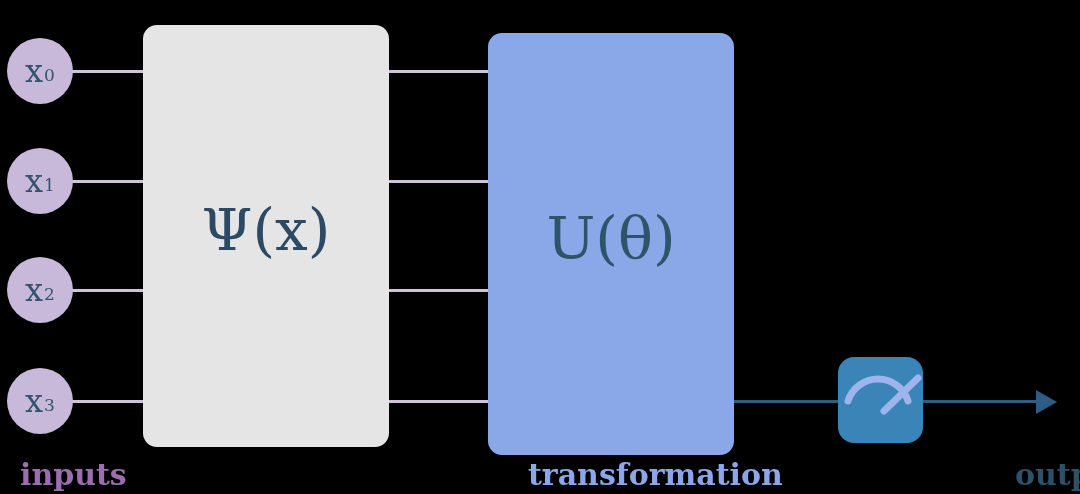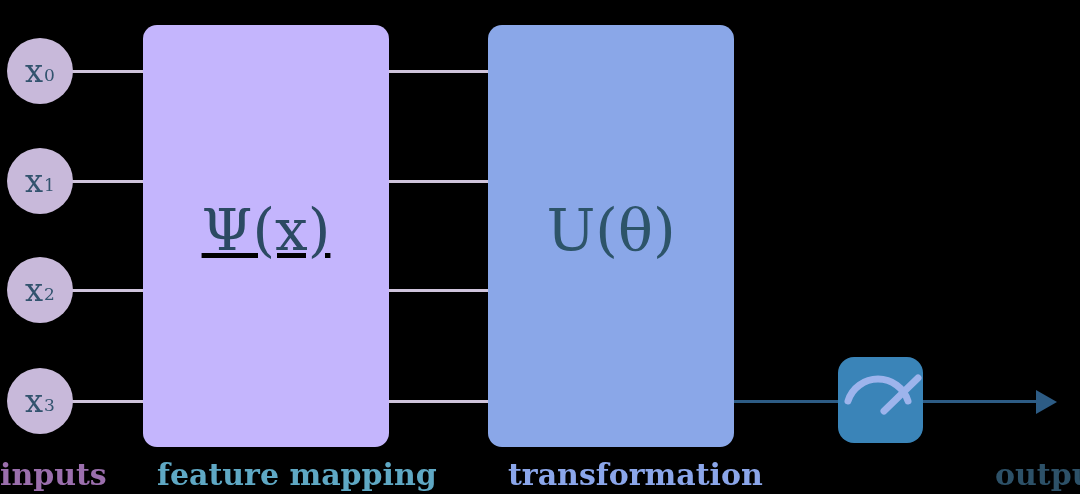--- a/index.html
+++ b/index.html
@@ -35,23 +35,23 @@
   .row-2 { top: 289px; }
   .row-3 { top: 400px; }
 
   
   .block {
     position: absolute; top: 25px; width: 246px; height: 422px;
     border-radius: 14px; z-index: 2;
     display: flex; align-items: center; justify-content: center;
   }
   .block-symbol { font-size: 58px; line-height: 1; transform: translateY(-6px); }
-  .block-feature { left: 143px; background: #c4b5fd; text-decoration: underline; }
+  .block-feature { left: 143px; background: #e5e5e5; }
   .block-feature .block-symbol { color: #2c4a63; }
-  .block-transform { left: 488px; background: #8aa7e8; }
+  .block-transform { left: 488px; background: #8aa7e8; margin-top: 8px; }
   .block-transform .block-symbol { color: #2d5469; }
 
   
   .out-wire {
     position: absolute; left: 734px; top: 400px;
     width: 306px; height: 3px; background: #2d5c85; z-index: 1;
   }
   .arrow-head {
     position: absolute; left: 1036px; top: 390px;
     width: 0; height: 0; z-index: 1;
@@ -65,21 +65,21 @@
     position: absolute; left: 838px; top: 357px;
     width: 85px; height: 86px; border-radius: 16px;
     background: #3a84b8; z-index: 4;
   }
   .measure-box svg { position: absolute; left: 0; top: 0; overflow: visible; }
 
   
   .caption {
     position: absolute; top: 460px;
     font-size: 30px; font-weight: bold; line-height: 1;
-    letter-spacing: 0px; white-space: nowrap; z-index: 5;
+    letter-spacing: 0px; white-space: nowrap; z-index: 5; padding-left: 20px;
   }
   .cap-inputs    { left: 0px;   color: #9b6fad; }
   .cap-feature   { left: 157px; color: #5fa8c4; }
   .cap-transform { left: 508px; color: #8ba6ea; }
   .cap-measure   { left: 789px; color: #3c86b9; }
   .cap-output    { left: 995px; color: #2d5168; }
 </style>
 </head>
 <body>
 
@@ -124,17 +124,16 @@
   <div class="arrow-head"></div>
 
   <div class="measure-box">
     <svg width="85" height="86" viewBox="0 0 85 86">
       <path d="M 10 44 A 31.5 31.5 0 0 1 70 44" fill="none" stroke="#9db4ec" stroke-width="7" stroke-linecap="round"></path>
       <line x1="46" y1="54" x2="80" y2="21" stroke="#9db4ec" stroke-width="7" stroke-linecap="round"></line>
     </svg>
   </div>
 
   <div class="caption cap-inputs">inputs</div>
-  <div class="caption cap-feature">feature mapping</div>
   <div class="caption cap-transform">transformation</div>
   <div class="caption cap-output">output</div>
 
 </div>
 
 </body></html>

